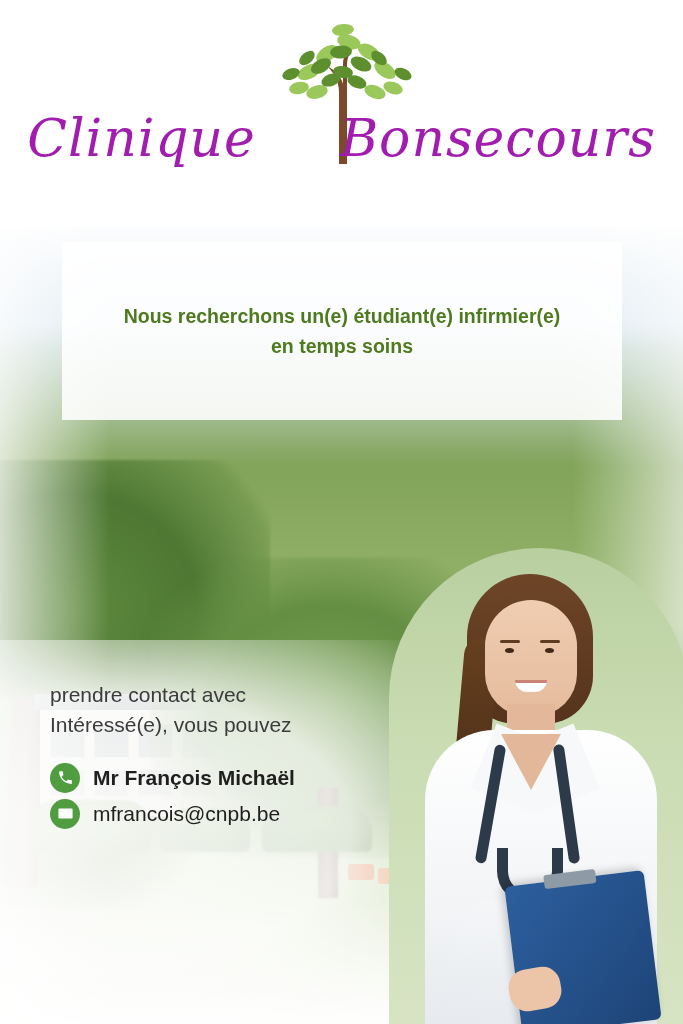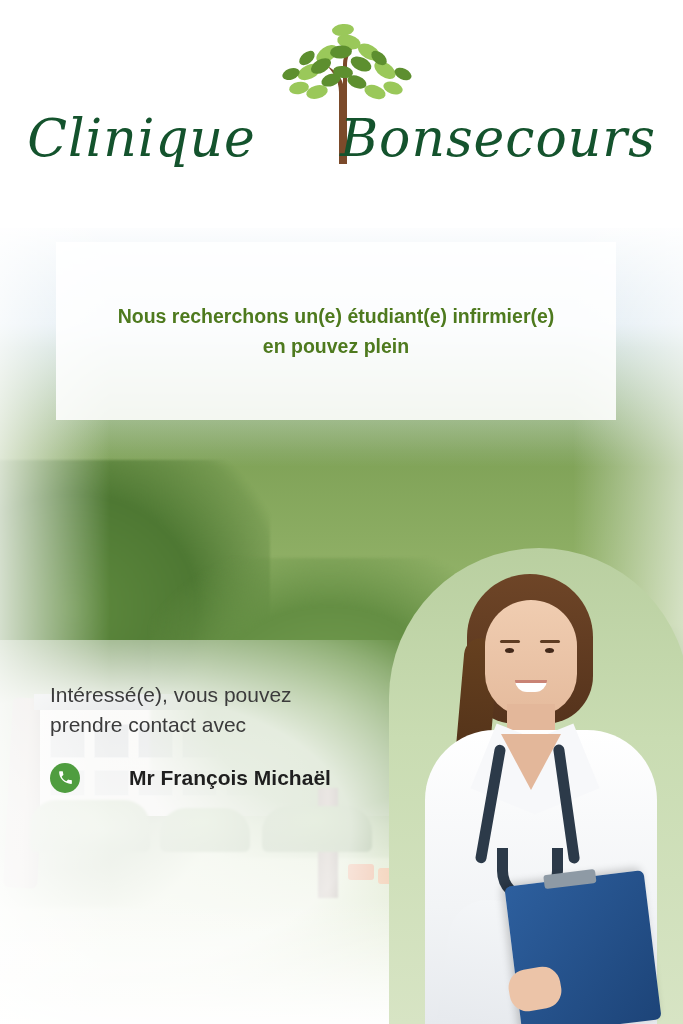--- a/index.html
+++ b/index.html
@@ -246,30 +246,30 @@
   .brand-line {
     position: absolute;
     left: 0; top: 108px;
     width: 683px;
     text-align: center;
   }
   .brand-text {
     font-family: "DejaVu Serif", serif;
     font-style: italic;
     font-size: 52px;
-    color: #14532d;
+    color: #a21caf;
     letter-spacing: 1px;
     white-space: nowrap;
   }
   .brand-text .b-left { margin-right: 84px; }
 
   
   .headline-panel {
     position: absolute;
-    left: 56px;
+    left: 62px;
     top: 242px;
     width: 560px;
     height: 178px;
     background: rgba(255,255,255,0.88);
     z-index: 6;
     display: flex;
     flex-direction: column;
     justify-content: center;
     align-items: center;
     padding: 0 10px;
@@ -300,21 +300,21 @@
   .contact-row {
     display: flex;
     align-items: center;
     gap: 13px;
     margin-bottom: 6px;
   }
   .contact-row .txt {
     font-size: 21px;
     color: #1f1f1f;
   }
-  .contact-row .txt.bold { font-weight: bold; margin-left: 36px; }
+  .contact-row .txt.bold { font-weight: bold; }
   .phone-number {
     font-size: 21px;
     font-weight: bold;
     color: #1f1f1f;
     margin-left: 47px;
     margin-bottom: 14px;
   }
   .ico {
     width: 30px;
     height: 30px;
@@ -601,21 +601,21 @@
 
     <div class="brand-line">
       <span class="brand-text">
         <span class="b-left">Clinique</span><span>Bonsecours</span>
       </span>
     </div>
   </div>
 
   <div class="headline-panel">
     <p>Nous recherchons un(e) étudiant(e) infirmier(e)</p>
-    <p>en pouvez plein</p>
+    <p>en temps soins</p>
   </div>
 
   <div class="swirl"></div>
   <div class="swirl2"></div>
 
   <div class="nurse">
     <div class="nurse-bg"></div>
     <div class="n-hair"></div>
     <div class="n-hair-side"></div>
     <div class="n-face"></div>
@@ -635,29 +635,38 @@
     <div class="stetho-bell"></div>
     <div class="arm-l"></div>
     <div class="clipboard">
       <div class="clip-top"></div>
     </div>
     <div class="hand"></div>
   </div>
 
   <div class="contact">
     <div class="intro">
+      <div>prendre contact avec</div>
       <div>Intéressé(e), vous pouvez</div>
-      <div>prendre contact avec</div>
     </div>
 
     <div class="contact-row">
       <span class="ico">
         <svg width="17" height="17" viewBox="0 0 24 24" fill="#ffffff" aria-hidden="true">
           <path d="M6.6 10.8c1.5 2.9 3.7 5.1 6.6 6.6l2.2-2.2c.3-.3.7-.4 1-.2 1.1.4 2.4.6 3.6.6.6 0 1 .4 1 1V20c0 .6-.4 1-1 1C10.6 21 3 13.4 3 4c0-.6.4-1 1-1h3.4c.6 0 1 .4 1 1 0 1.3.2 2.5.6 3.6.1.4 0 .8-.2 1l-2.2 2.2z"></path>
         </svg>
       </span>
       <span class="txt bold">Mr François Michaël</span>
     </div>
 
 
+    <div class="contact-row">
+      <span class="ico">
+        <svg width="17" height="17" viewBox="0 0 24 24" fill="#ffffff" aria-hidden="true">
+          <path d="M3 5h18c.6 0 1 .4 1 1v12c0 .6-.4 1-1 1H3c-.6 0-1-.4-1-1V6c0-.6.4-1 1-1zm9 8L4.2 7.2v.1L12 13l7.8-5.7v-.1L12 13z"></path>
+          <path d="M4 7.8l8 5.9 8-5.9V18H4V7.8z"></path>
+        </svg>
+      </span>
+      <span class="txt">mfrancois@cnpb.be</span>
+    </div>
   </div>
 
 </div>
 
 </body></html>

